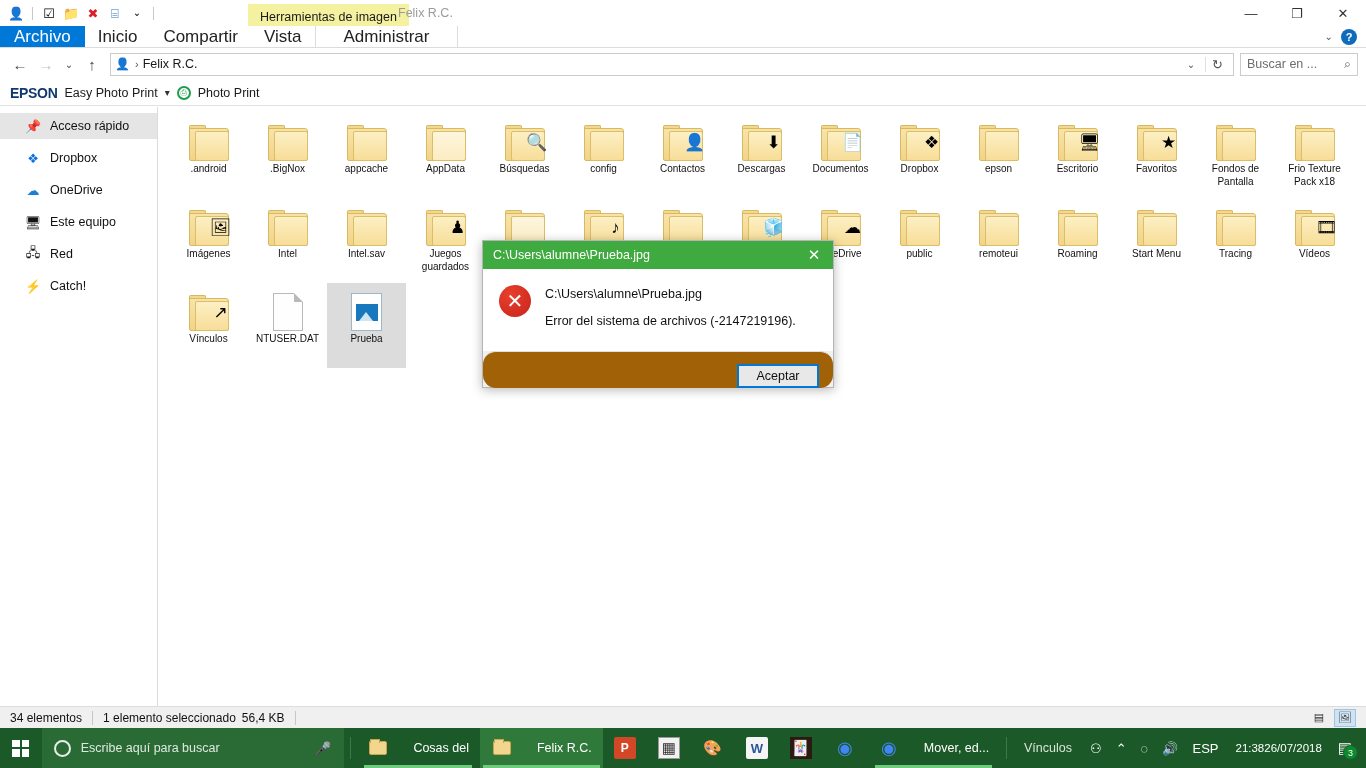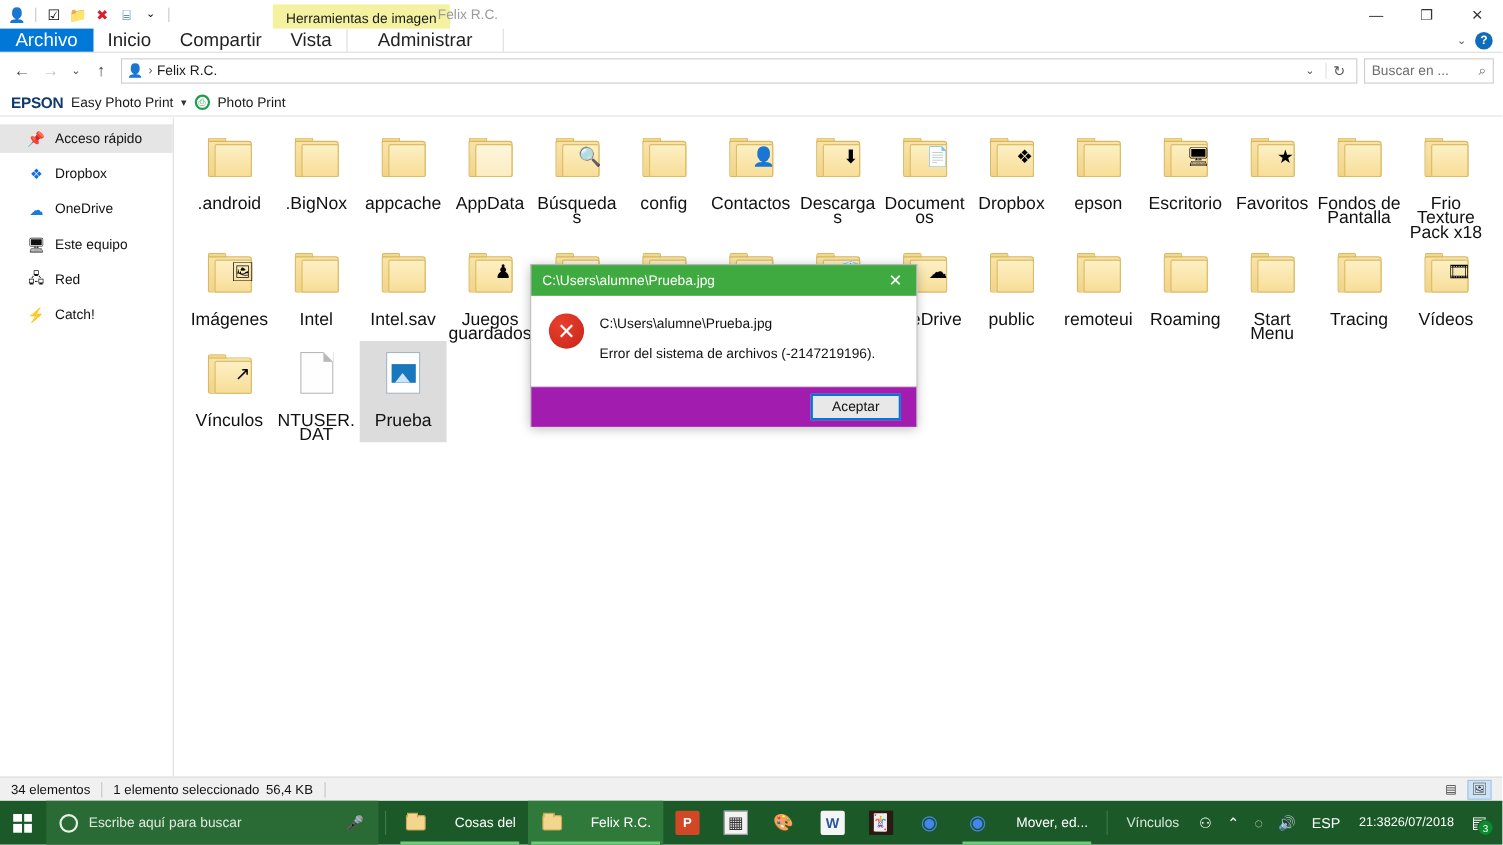--- a/index.html
+++ b/index.html
@@ -144,21 +144,21 @@
   .cell {
     width: 79px; min-height: 85px;
     display: flex; flex-direction: column; align-items: center;
     padding-top: 4px;
   }
   .cell .icon-wrap {
     width: 50px; height: 44px; position: relative;
     display: flex; align-items: flex-end; justify-content: center;
   }
   .cell .lbl {
-    margin-top: 18px; font-size: 16px; color: #111; text-align: center;
+    margin-top: 1px; font-size: 10px; color: #111; text-align: center;
     line-height: 13px; width: 76px; word-wrap: break-word;
   }
   .cell.selected .lbl { background: transparent; }
   .cell.selected { background: #dcdcdc; }
 
   
   .folder { position: relative; width: 40px; height: 33px; }
   .folder .back {
     position: absolute; left: 0; top: 0; width: 40px; height: 33px;
     background: linear-gradient(180deg,#f8e3a8 0%, #f2d488 100%);
@@ -248,24 +248,25 @@
   .err-ico {
     width: 32px; height: 32px; border-radius: 50%;
     background: radial-gradient(circle at 35% 30%, #e8402c 0%, #c7241b 100%);
     display: flex; align-items: center; justify-content: center;
     color: #fff; font-size: 20px; line-height: 1; flex: 0 0 32px;
     font-family: "DejaVu Sans", sans-serif;
   }
   .err-lines { display: flex; flex-direction: column; gap: 13px; padding-top: 2px; }
   .err-lines div { font-size: 12.5px; color: #111; }
   .dlg-foot {
-    height: 37px; background: #a21caf;
+    height: 37px; background: #a16207;
     border-top: 1px solid #dfdfdf;
-    display: flex; align-items: center; justify-content: flex-end;
+    display: flex; align-items: flex-end; justify-content: flex-end;
     padding-right: 14px;
+    border-radius: 13px;
   }
   .btn-ok {
     min-width: 82px; height: 24px;
     background: #e8e8e8; border: 2px solid #0078d7;
     font-size: 12.5px; color: #111;
     display: flex; align-items: center; justify-content: center;
     font-family: "Liberation Sans", sans-serif;
   }
 
   

